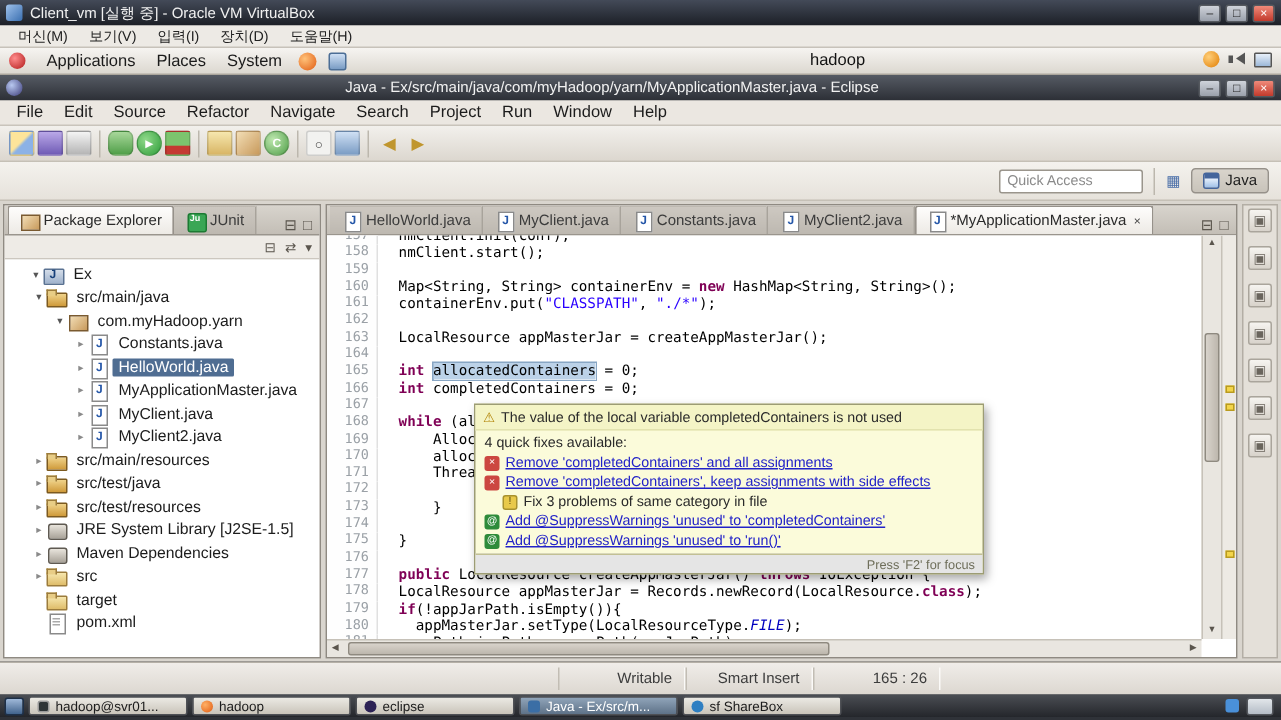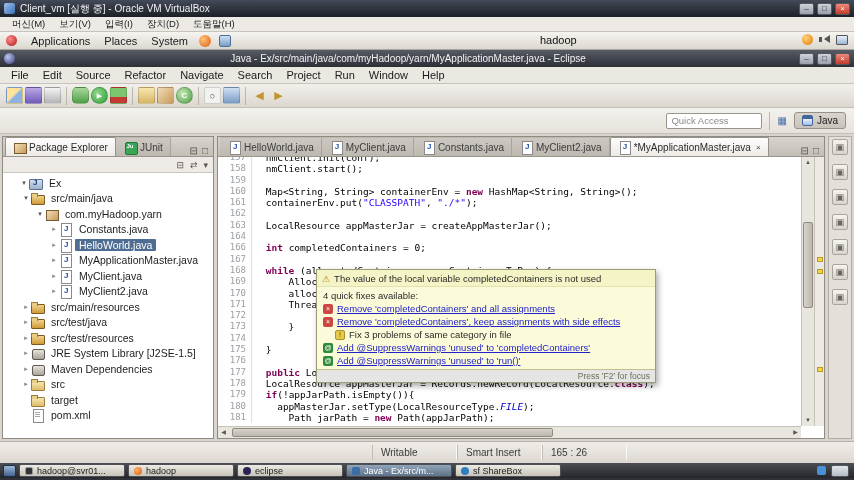--- a/index.html
+++ b/index.html
@@ -173,21 +173,21 @@
 .fix-icon[data-icon="fix-category"]{background:#e8c94a;border:1px solid #a8922e;color:#5a4a10;}
 .fix-icon[data-icon="fix-category"]::before{content:"!";}
 .fix-icon[data-icon="annotation"]{background:#2e8b3a;color:#fff;}
 .fix-icon[data-icon="annotation"]::before{content:"@";}
 .fix-row[data-link="true"] .fix-label{color:#2222c8;text-decoration:underline;}
 .popup-footer{margin-top:auto;background:#e5e5e5;border-top:1px solid #c2c093;color:#6e6e5a;font-size:8.5px;text-align:right;padding:1px 5px;}
 
 
 .statusbar{height:22px;background:linear-gradient(#f0ede9,#dcd7d0);border-top:1px solid #b5b0a7;display:flex;align-items:center;font-size:10px;color:#3c3c3c;flex:none;}
 .sb-spacer{width:372px;flex:none;}
-.sb-cell{min-width:85px;text-align:left;padding:2px 8px;border-left:1px solid #c2bdb4;border-right:1px solid #fbfaf8;}
+.sb-cell{min-width:85px;text-align:right;padding:2px 8px;border-left:1px solid #c2bdb4;border-right:1px solid #fbfaf8;}
 
 
 .taskbar{flex:1;background:linear-gradient(#4b4e54,#24262b);display:flex;align-items:center;gap:3px;padding:1px 3px;}
 .show-desktop{width:13px;height:12px;border-radius:2px;background:linear-gradient(#9fb8d8,#41638c);border:1px solid #1e3048;flex:none;}
 .task-item{display:flex;align-items:center;gap:4px;width:106px;height:13px;padding:0 5px;background:linear-gradient(#eceae4,#c9c4ba);border:1px solid #4e5055;border-radius:2px;font-size:9px;color:#1c1c1c;overflow:hidden;white-space:nowrap;}
 .task-item[data-active="true"]{background:linear-gradient(#91a5ba,#5e7288);color:#fff;}
 .task-icon{width:8px;height:8px;border-radius:2px;flex:none;}
 [data-icon="terminal-icon"]{background:#2e3436;border:1px solid #9a9a9a;}
 [data-icon="firefox-icon"]{background:radial-gradient(circle at 35% 35%,#ffb066,#e05a10);border-radius:50%;}
 [data-icon="eclipse-icon"]{background:#2c2255;border-radius:50%;}
@@ -495,20 +495,24 @@
               <span class="lnum">162</span>
               <span class="ltext"><span></span></span>
             </div>
             <div class="code-line">
               <span class="lnum">163</span>
               <span class="ltext"><span> LocalResource appMasterJar = createAppMasterJar();</span></span>
             </div>
             <div class="code-line">
               <span class="lnum">164</span>
               <span class="ltext"><span></span></span>
+            </div>
+            <div class="code-line">
+              <span class="lnum">165</span>
+              <span class="ltext"><span> </span><span class="tk-kw">int</span><span> </span><span class="tk-sel">allocatedContainers</span><span> = 0;</span></span>
             </div>
             <div class="code-line">
               <span class="lnum">166</span>
               <span class="ltext"><span> </span><span class="tk-kw">int</span><span> completedContainers = 0;</span></span>
             </div>
             <div class="code-line">
               <span class="lnum">167</span>
               <span class="ltext"><span></span></span>
             </div>
             <div class="code-line">

